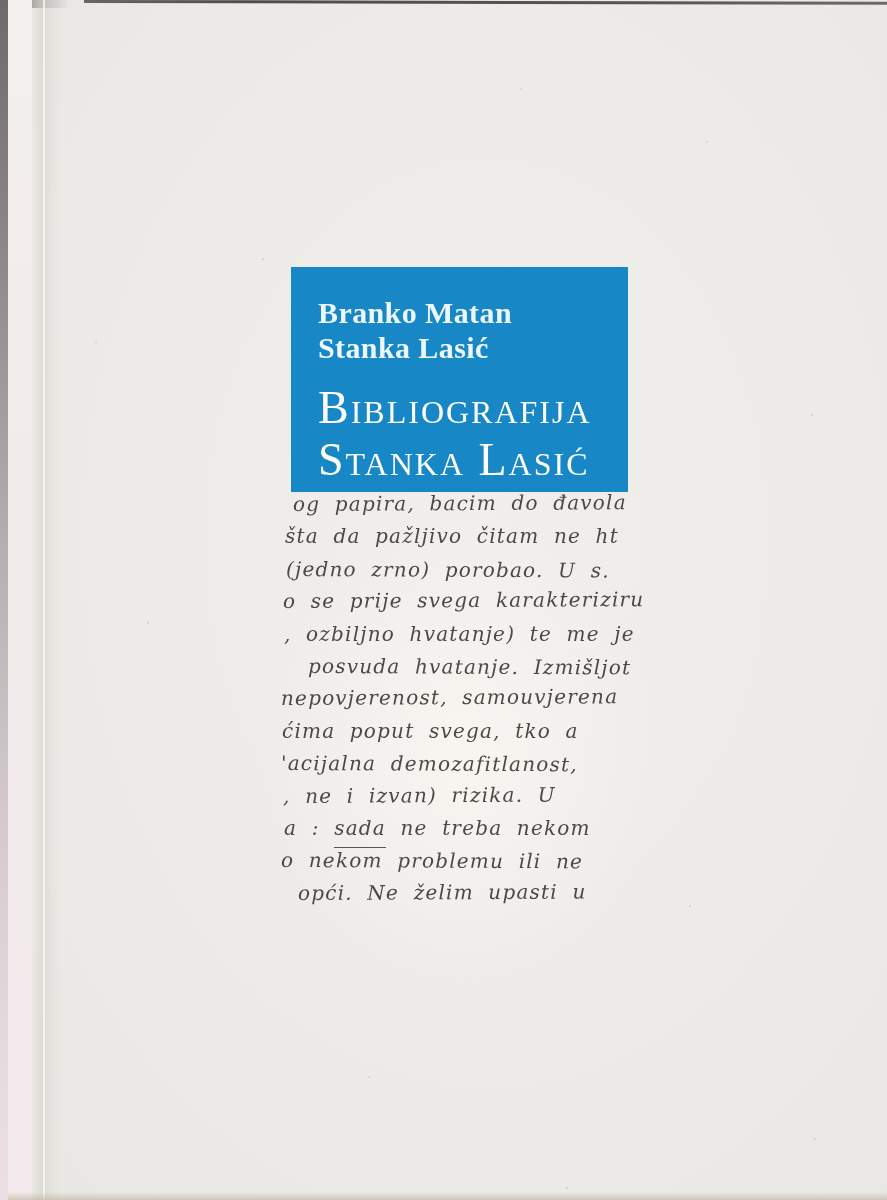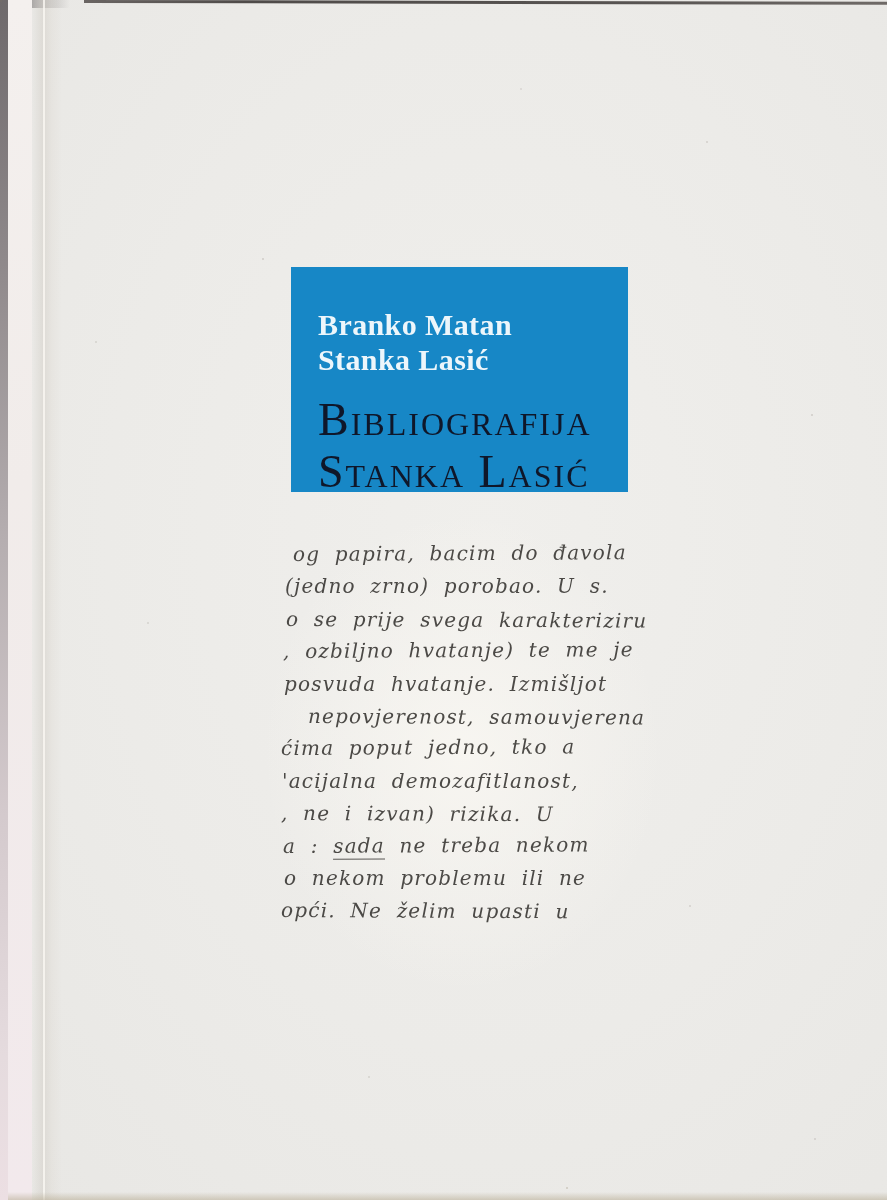--- a/index.html
+++ b/index.html
@@ -27,47 +27,47 @@
   .speckles{position:absolute;left:0;top:0;width:2px;height:2px;border-radius:50%;
     background:rgba(125,115,103,.28);
     box-shadow:262px 258px 0 rgba(125,115,103,.25), 706px 141px 0 rgba(125,115,103,.22),
       520px 88px 0 rgba(125,115,103,.18), 811px 414px 0 rgba(125,115,103,.25),
       147px 622px 0 rgba(125,115,103,.2), 689px 905px 0 rgba(125,115,103,.22),
       368px 1076px 0 rgba(125,115,103,.2), 814px 1138px 0 rgba(125,115,103,.22),
       95px 341px 0 rgba(125,115,103,.2), 566px 1187px 0 rgba(140,125,100,.3);}
 
   
   .panel{position:absolute;left:291px;top:267px;width:337px;height:225px;
-    box-sizing:border-box;padding:40px 0 0 27px;
+    box-sizing:border-box;padding:28px 0 0 27px;
     background:#1787c6;color:#edf6fb;}
   .authors{font-weight:bold;font-size:30px;line-height:35px;letter-spacing:.4px;}
   .booktitle{margin-top:17px;font-variant:small-caps;font-weight:500;
-    font-size:46px;line-height:52px;letter-spacing:2px;color:#0f172a;}
+    font-size:46px;line-height:52px;letter-spacing:2px;color:#ffffff;}
 
   
   .manuscript-bg{position:absolute;left:262px;top:512px;width:400px;height:480px;
     background:radial-gradient(closest-side,rgba(248,246,241,.95),rgba(248,246,241,0));}
-  .manuscript{position:absolute;left:281px;top:542px;width:370px;
+  .manuscript{position:absolute;left:281px;top:492px;width:370px;
     font-family:"DejaVu Serif", serif;font-style:italic;
     font-size:20px;color:rgba(62,60,57,.93);
     letter-spacing:1.2px;word-spacing:7px;}
   .hw{height:32.4px;white-space:nowrap;transform-origin:left center;}
   .hw:nth-child(3n){transform:rotate(.25deg);}
   .hw:nth-child(3n+1){transform:rotate(-.3deg);}
   .hw:nth-child(1){margin-left:12px;}
   .hw:nth-child(2){margin-left:4px;}
   .hw:nth-child(3){margin-left:5px;}
   .hw:nth-child(4){margin-left:2px;}
   .hw:nth-child(5){margin-left:3px;}
   .hw:nth-child(6){margin-left:27px;}
   .hw:nth-child(8){margin-left:1px;}
   .hw:nth-child(10){margin-left:2px;}
   .hw:nth-child(11){margin-left:3px;}
   .hw:nth-child(13){margin-left:17px;}
-  .hw .u{border-bottom:1.6px solid rgba(62,60,57,.85);padding-bottom:1px;}
+  .hw .u{border-bottom:1.6px solid rgba(62,60,57,.85);padding-bottom:7px;}
 </style>
 </head>
 <body>
 
 <div class="page">
 
   <div class="edge-top"></div>
   <div class="corner-shadow"></div>
   <div class="spine-strip"></div>
   <div class="paper-strip"></div>
@@ -83,26 +83,27 @@
     <div class="booktitle">
       <div>Bibliografija</div>
       <div>Stanka Lasić</div>
     </div>
   </div>
 
   <div class="manuscript-bg"></div>
 
   <div class="manuscript">
     <div class="hw"><span>og papira, bacim do đavola</span></div>
+    <div class="hw"><span>šta da pažljivo čitam ne ht</span></div>
     <div class="hw"><span>(jedno zrno) porobao. U s.</span></div>
     <div class="hw"><span>o se prije svega karakteriziru</span></div>
     <div class="hw"><span>, ozbiljno hvatanje) te me je</span></div>
     <div class="hw"><span>posvuda hvatanje. Izmišljot</span></div>
     <div class="hw"><span>nepovjerenost, samouvjerena</span></div>
-    <div class="hw"><span>ćima poput jedno, tko a</span></div>
+    <div class="hw"><span>ćima poput svega, tko a</span></div>
     <div class="hw"><span>'acijalna demozafitlanost,</span></div>
     <div class="hw"><span>, ne i izvan) rizika. U</span></div>
     <div class="hw"><span>a : </span><span class="u">sada</span><span> ne treba nekom</span></div>
     <div class="hw"><span>o nekom problemu ili ne</span></div>
     <div class="hw"><span>opći. Ne želim upasti u</span></div>
   </div>
 
 </div>
 
 </body></html>

